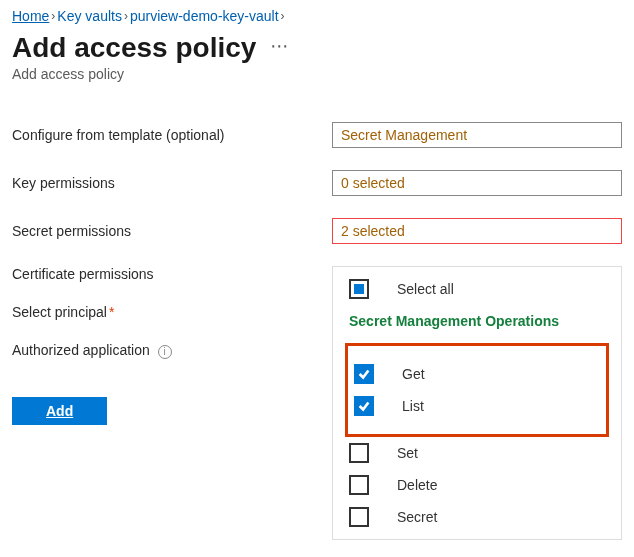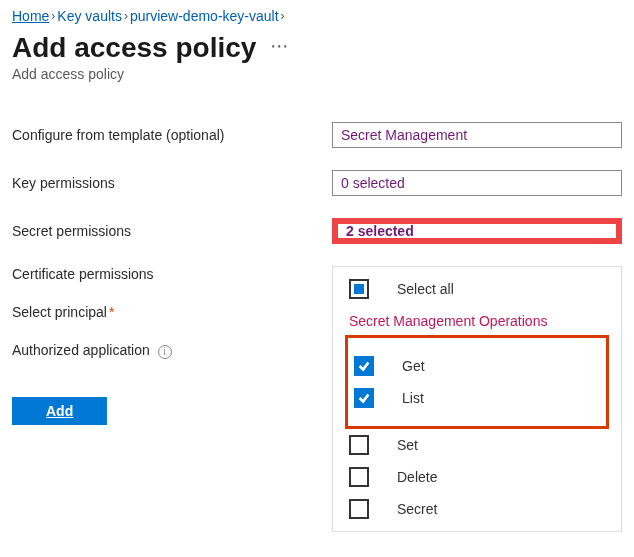--- a/index.html
+++ b/index.html
@@ -75,47 +75,46 @@
     cursor: default;
   }
   .form-field { flex: 1; }
   .select-box {
     width: 100%;
     height: 26px;
     border: 1px solid #888;
     background: #fff;
     padding: 2px 8px;
     font-size: 14px;
-    color: #701a75;
+    color: #a16207;
     display: flex;
     align-items: center;
     cursor: pointer;
   }
   .select-box.active {
-    border: 6px solid #ef4444;
-    font-weight: bold;
+    border: 1px solid #ef4444;
   }
   .dropdown-panel {
     position: relative;
     margin-left: 320px;
     border: 1px solid #ddd;
     padding: 6px 0;
     background: #fff;
   }
   .dd-item {
     display: flex;
     align-items: center;
     padding: 6px 16px;
     gap: 28px;
     cursor: pointer;
   }
   .dd-group-header {
-    font-weight: 400;
-    padding: 8px 16px 6px;
-    color: #be185d;
+    font-weight: 700;
+    padding: 8px 16px 14px;
+    color: #15803d;
   }
   .cbx {
     width: 20px;
     height: 20px;
     border: 2px solid #333;
     display: inline-flex;
     align-items: center;
     justify-content: center;
     background: #fff;
   }

